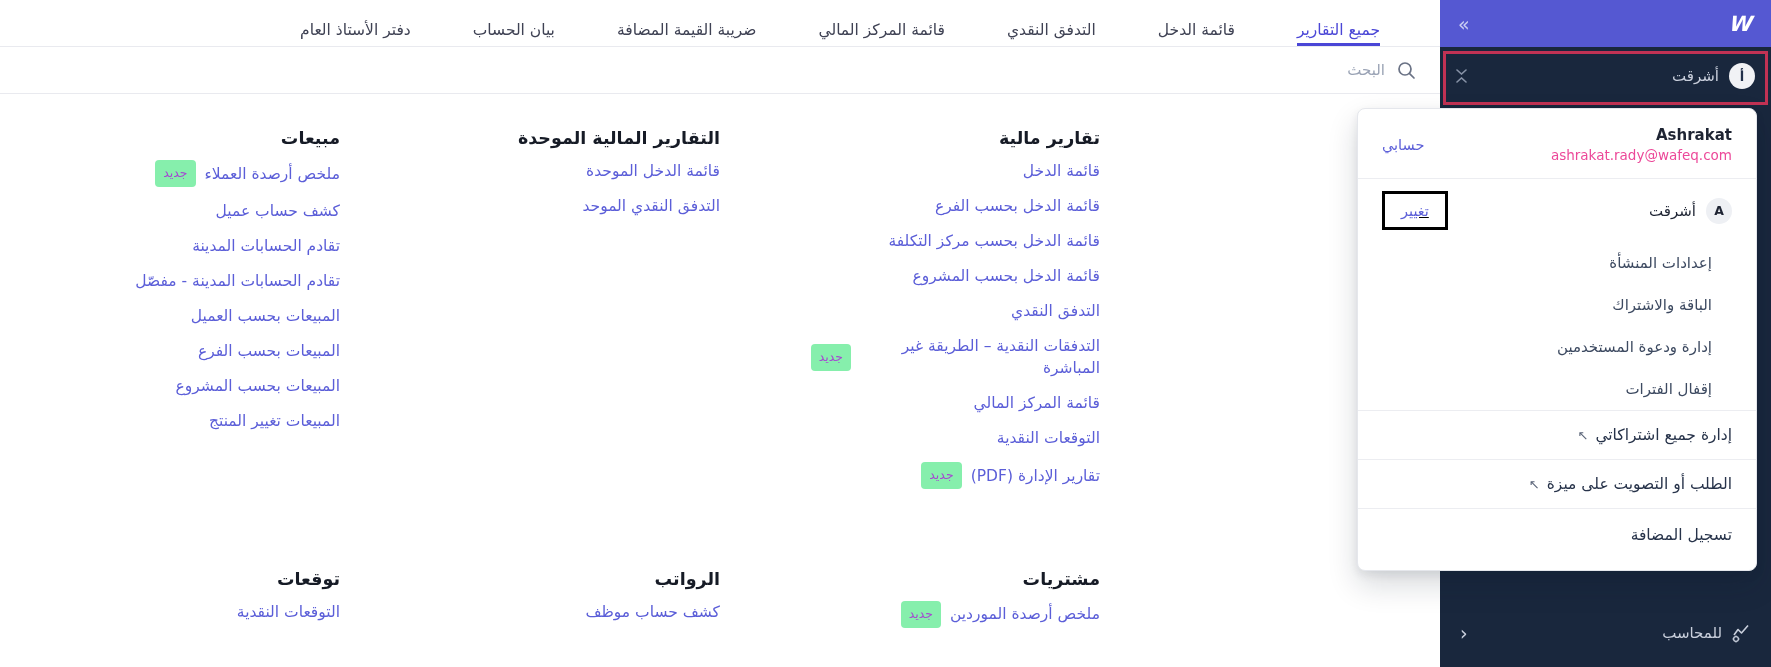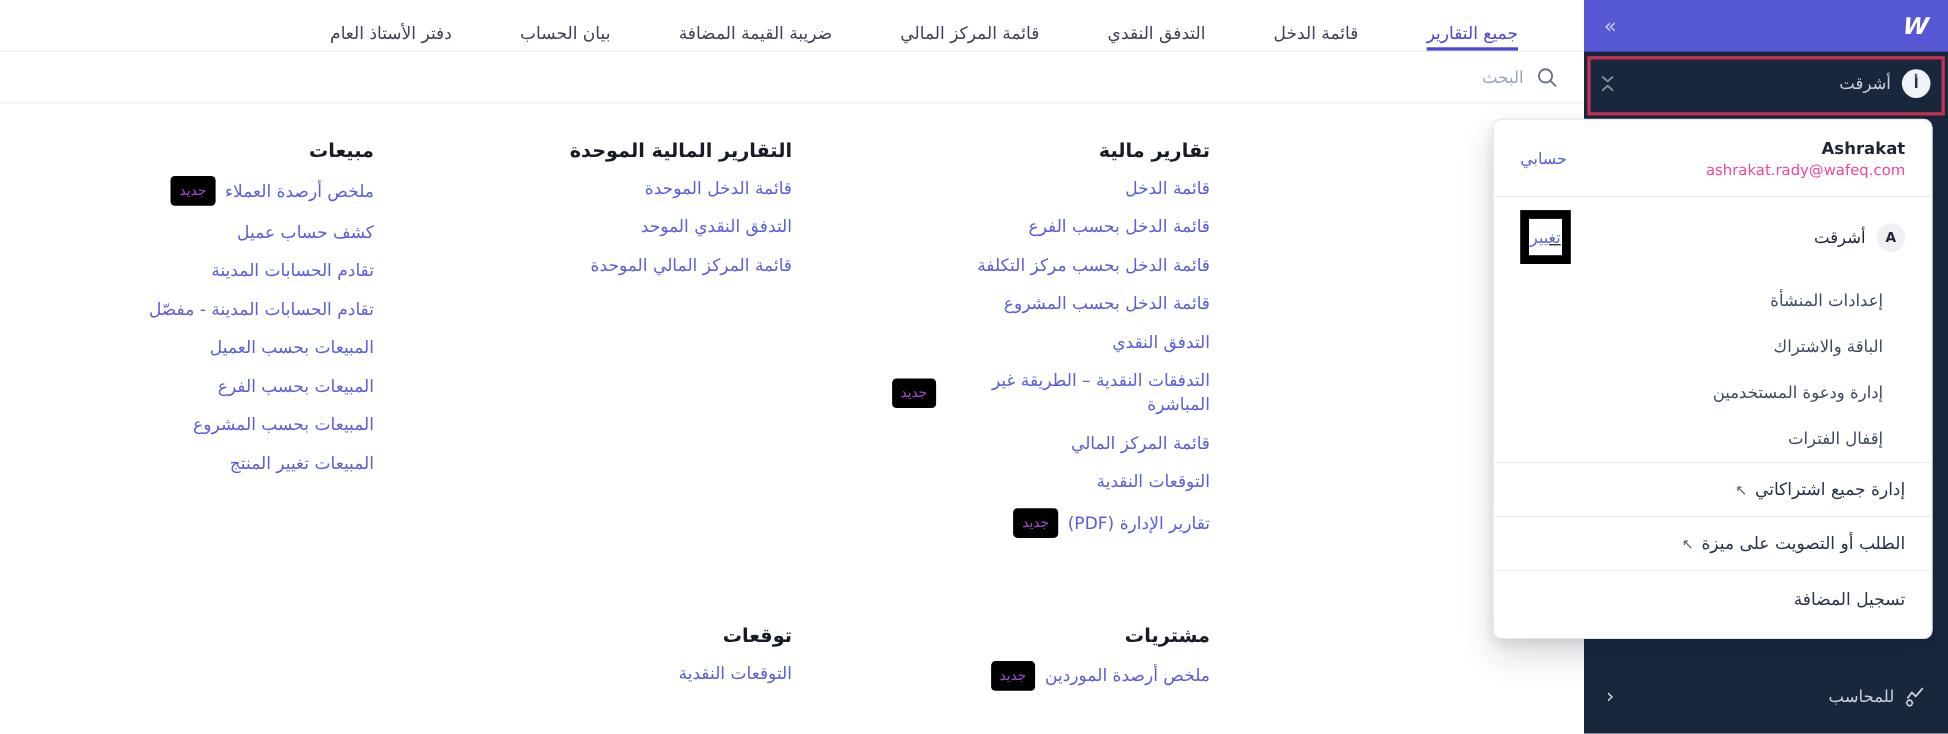--- a/index.html
+++ b/index.html
@@ -30,21 +30,21 @@
   .sections {
     position:absolute; top:94px; right:0; left:0; bottom:0;
     padding:34px 340px 0 0; display:grid; grid-template-columns:380px 380px 380px; row-gap:40px;
   }
   .section h3 { margin:0 0 12px; font-size:17.5px; color:#161B26; font-weight:700; }
   .section ul { list-style:none; margin:0; padding:0; }
   li.report-item { margin-bottom:13px; line-height:22px; display:flex; align-items:center; gap:9px; }
   .report-link { color:#5B5ED8; font-size:15.5px; }
   li.wrap .report-link { max-width:240px; display:inline-block;text-align:right; }
   .badge {
-    background:#000000; color:#A44BD0; font-size:12.5px; padding:2px 8px 3px;
+    background:#86efac; color:#A44BD0; font-size:12.5px; padding:2px 8px 3px;
     border-radius:4px; white-space:nowrap;
   }
 
   
   .sidebar { position:absolute; top:0; right:0; width:331px; bottom:0; background:#19273D; }
   .sb-header { height:47px; background:#5558D2; display:flex; align-items:center; justify-content:space-between; padding:0 18px; }
   .logo { color:#fff; font-weight:700; font-size:21px; font-style:italic; transform:skewX(-6deg); }
   .collapse { color:#C9CDF2; font-size:19px; letter-spacing:-2px; cursor:pointer; }
   .org-row { position:relative; height:58px; display:flex; align-items:center; padding:0 16px; gap:10px; }
   .org-avatar {
@@ -74,21 +74,21 @@
   .dd-email { font-size:13.5px; color:#ec4899; direction:ltr; text-align:right; }
   .dd-link { color:#5B5ED8; font-size:14.5px; }
   .dd-divider { border-top:1px solid #ECEDF1; }
   .dd-org { display:flex; align-items:center; justify-content:space-between; padding:12px 24px; }
   .dd-org-right { display:flex; align-items:center; gap:10px; }
   .dd-avatar {
     width:26px; height:26px; border-radius:50%; background:#EEF0F4; color:#1E2433;
     font-weight:700; font-size:12.5px; display:flex; align-items:center; justify-content:center;
   }
   .dd-orgname { font-size:15px; color:#1E2433; }
-  .annotation-2 { border:8px solid #000000; padding:7px 1px; display:inline-block;text-decoration:underline; }
+  .annotation-2 { border:3px solid #000000; padding:7px 16px; display:inline-block;text-decoration:underline; }
   .dd-item { padding:12px 44px 12px 24px; font-size:15px; color:#3D4A61; cursor:pointer; }
   .dd-item.ext { padding:15px 24px; color:#27334A; font-size:15.5px;text-align:right; }
   .nw-arrow { font-size:13px; color:#5A6478; margin-right:7px; }
   .dd-logout { padding:17px 24px 20px; font-size:15.5px; color:#27334A; cursor:pointer; }
 </style>
 </head>
 <body>
 
 <div class="main">
 
@@ -149,23 +149,20 @@
       </section>
       <section class="section">
         <h3>التقارير المالية الموحدة</h3>
         <ul>
           <li class="report-item">
             <a href="#" class="report-link">قائمة الدخل الموحدة</a>
           </li>
           <li class="report-item">
             <a href="#" class="report-link">التدفق النقدي الموحد</a>
           </li>
-          <li class="report-item">
-            <a href="#" class="report-link">قائمة المركز المالي الموحدة</a>
-          </li>
         </ul>
       </section>
       <section class="section">
         <h3>مبيعات</h3>
         <ul>
           <li class="report-item">
             <a href="#" class="report-link">ملخص أرصدة العملاء</a>
             <span class="badge">جديد</span>
           </li>
           <li class="report-item">
@@ -190,20 +187,28 @@
             <a href="#" class="report-link">المبيعات تغيير المنتج</a>
           </li>
         </ul>
       </section>
       <section class="section">
         <h3>مشتريات</h3>
         <ul>
           <li class="report-item">
             <a href="#" class="report-link">ملخص أرصدة الموردين</a>
             <span class="badge">جديد</span>
+          </li>
+        </ul>
+      </section>
+      <section class="section">
+        <h3>الرواتب</h3>
+        <ul>
+          <li class="report-item">
+            <a href="#" class="report-link">كشف حساب موظف</a>
           </li>
         </ul>
       </section>
       <section class="section">
         <h3>توقعات</h3>
         <ul>
           <li class="report-item">
             <a href="#" class="report-link">التوقعات النقدية</a>
           </li>
         </ul>

